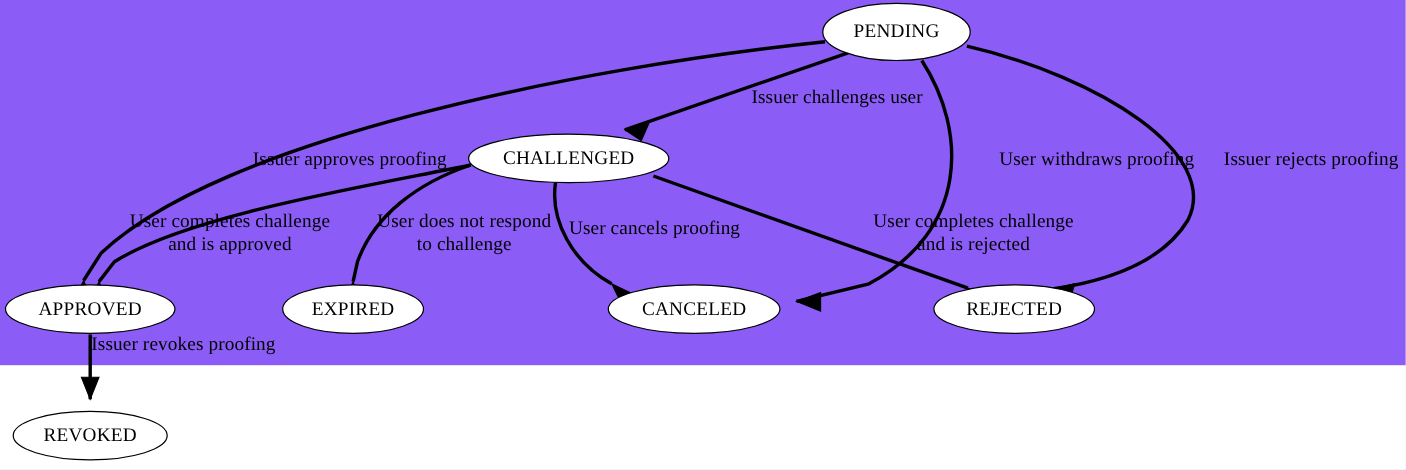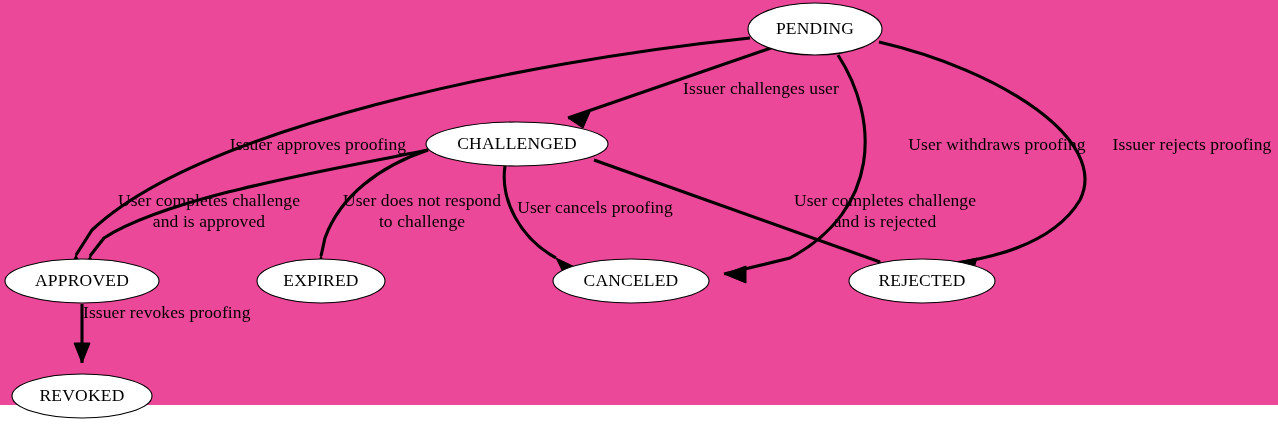--- a/index.html
+++ b/index.html
@@ -9,22 +9,22 @@
   }
   body {
     width: 1278px;
     height: 427px;
     font-family: "Liberation Serif", "DejaVu Serif", serif;
     overflow: hidden;
   }
   #graph-root {
     position: relative;
     width: 1278px;
-    height: 405px;
-    background: #ec4899;
+    height: 332px;
+    background: #8b5cf6;
   }
   svg#state-graph {
     display: block;
     width: 1278px;
     height: 427px;
   }
   .node-ellipse {
     fill: #ffffff;
     stroke: #000000;
     stroke-width: 1.1;

